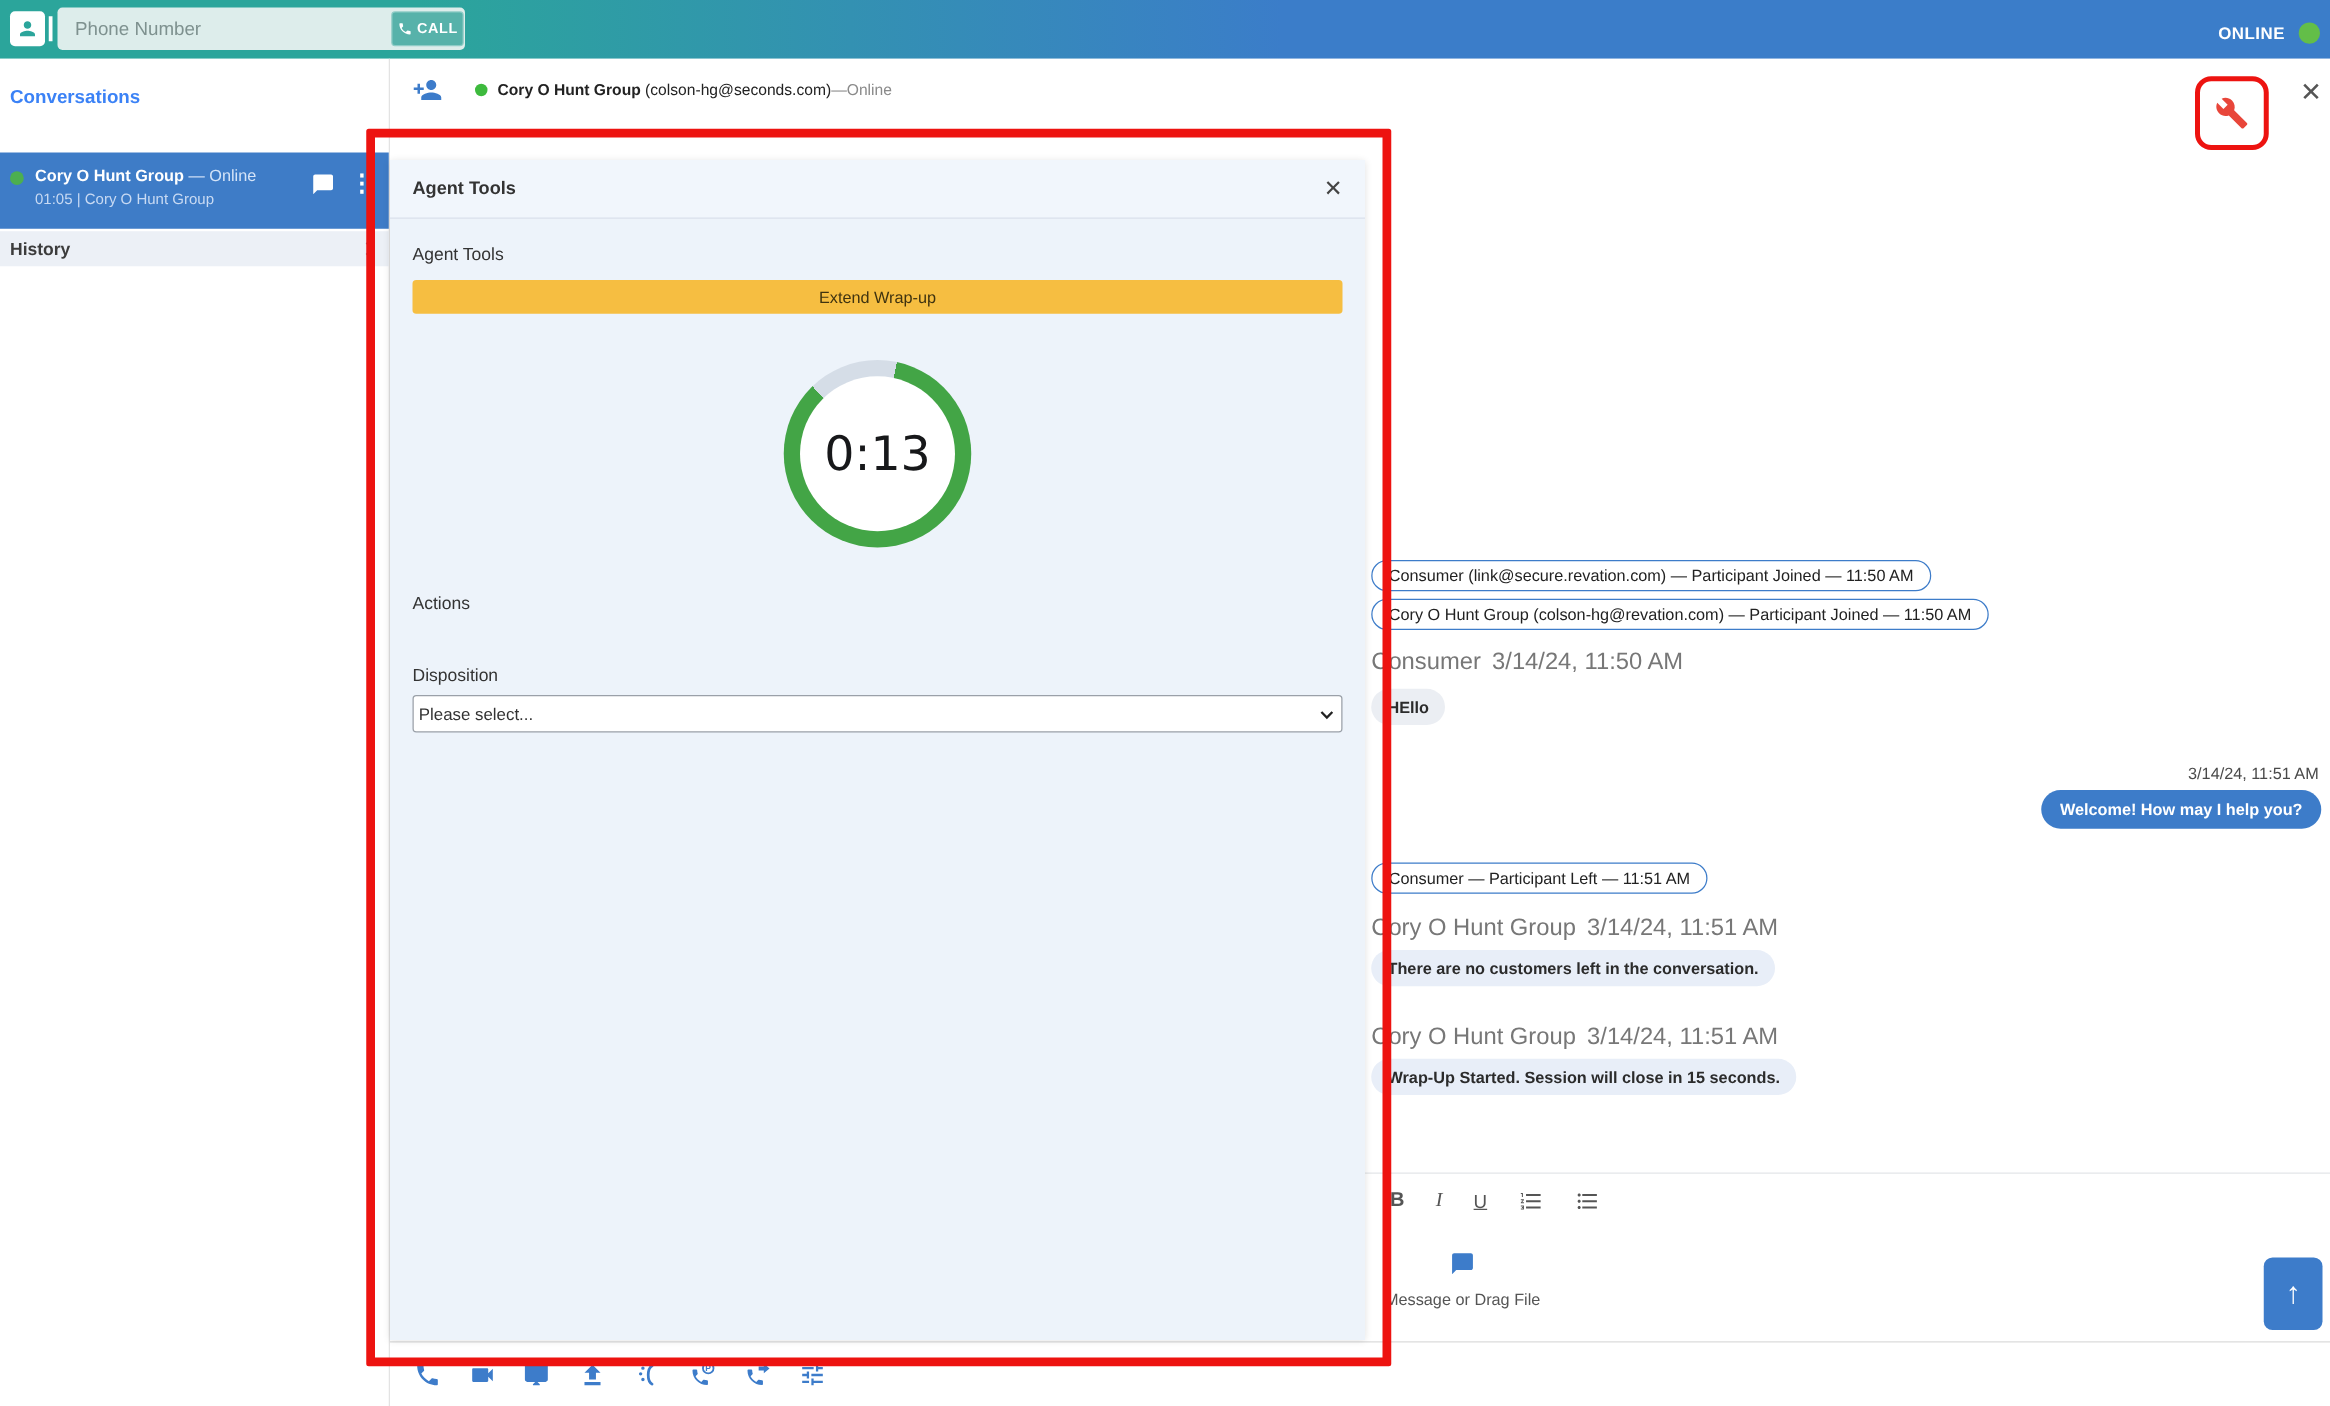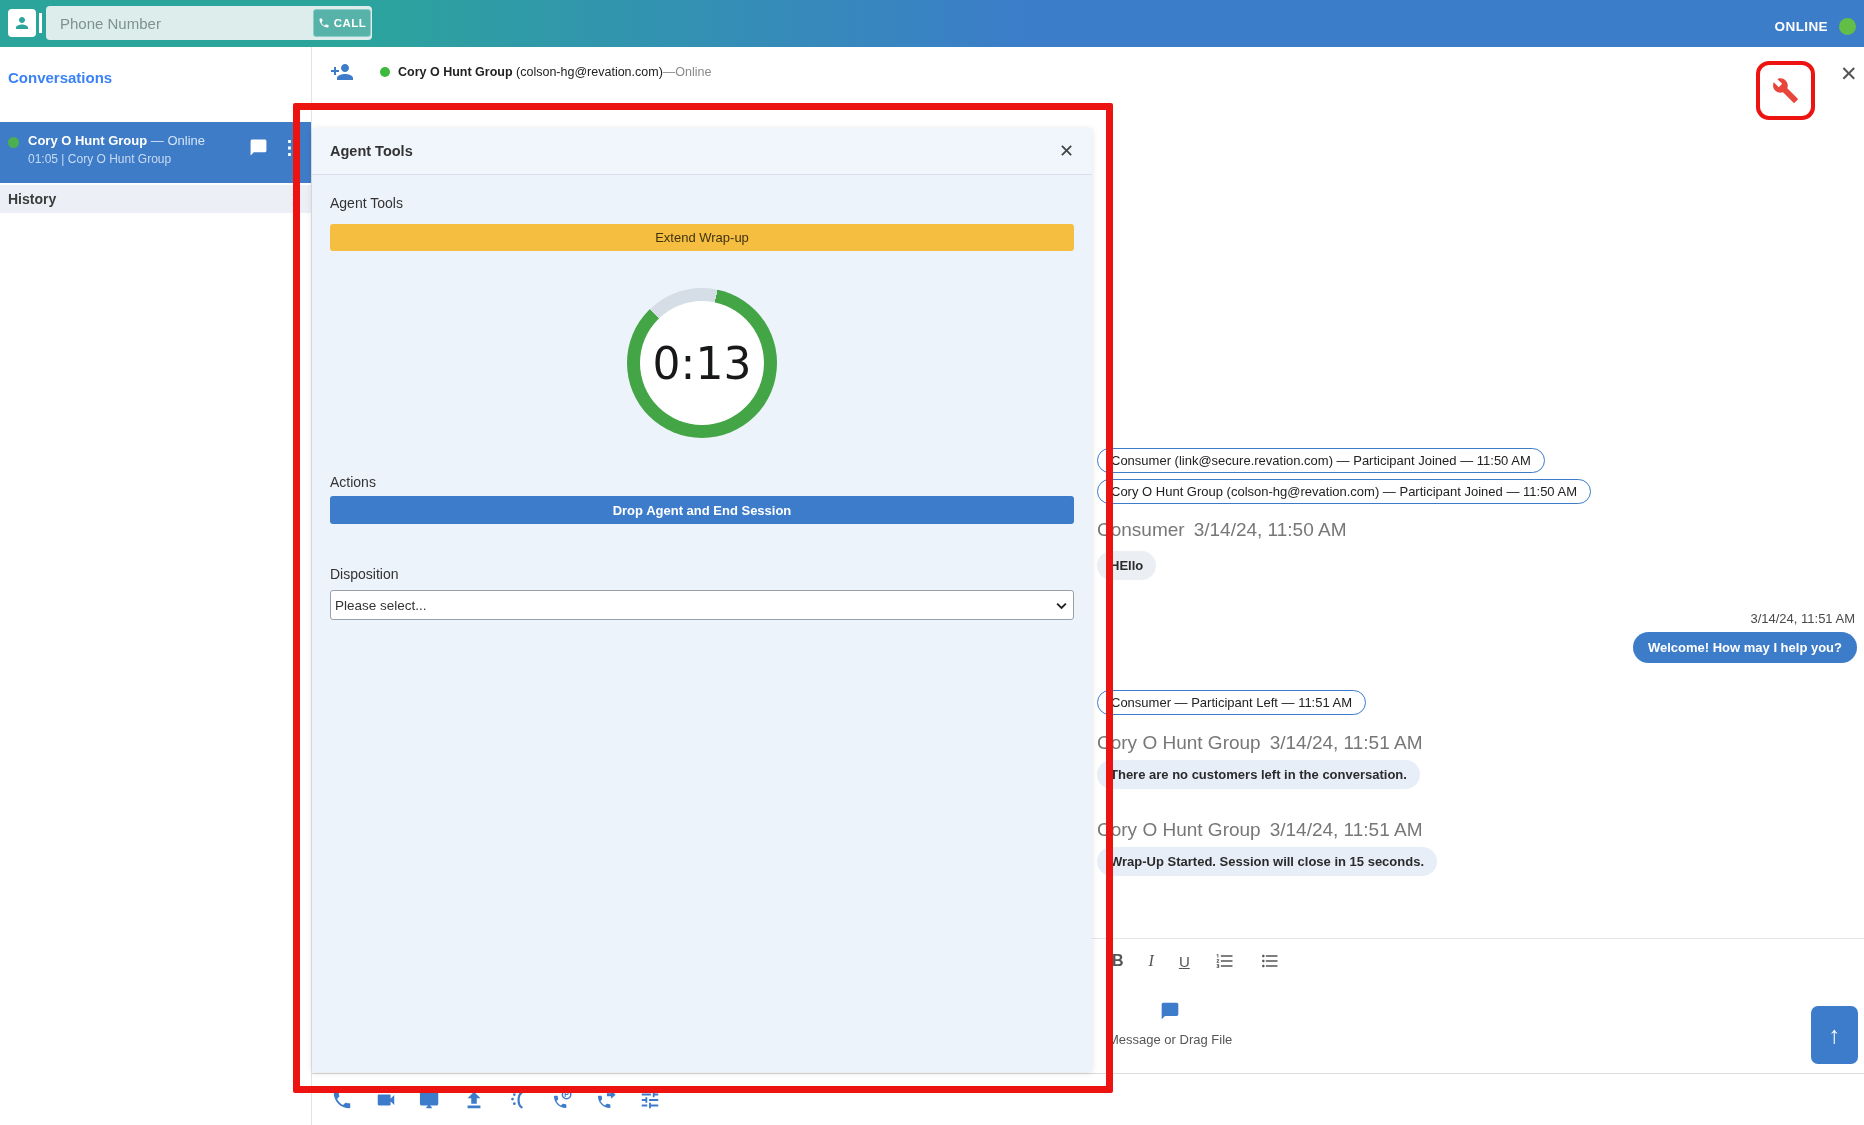--- a/index.html
+++ b/index.html
@@ -88,21 +88,21 @@
   .modal-title { font-size:14.5px; font-weight:600; color:#333; }
   .modal-close { margin-left:auto; font-size:18px; color:#444; cursor:pointer; }
   .modal-body { padding:0 18px; }
   .section-label { margin-top:20px; font-size:14px; color:#333; }
   .extend-btn { margin-top:13px; height:27px; background:#F6BE41; border-radius:3px; display:flex; align-items:center;
     justify-content:center; font-size:13px; font-weight:500; color:#3F3310; cursor:pointer;text-align:right; }
   .timer-ring { margin:37px auto 0; width:150px; height:150px; border-radius:50%;
     background:conic-gradient(from 316deg, #D5DDE7 0deg 56deg, #43A546 56deg 360deg);
     display:flex; align-items:center; justify-content:center; }
   .timer-inner { width:124px; height:124px; border-radius:50%; background:#fff; display:flex; align-items:center; justify-content:center; }
-  .timer-text { font-size:44px; color:#17181A; font-family:"DejaVu Sans",sans-serif; }
+  .timer-text { font-size:38px; color:#17181A; font-family:"DejaVu Sans",sans-serif; }
   .actions-label { margin-top:36px; }
   .drop-btn { margin-top:6px; height:28px; background:#3D7CCA; border-radius:3px; display:flex; align-items:center;
     justify-content:center; font-size:13px; font-weight:bold; color:#fff; cursor:pointer; }
   .dispo-label { margin-top:42px; }
   .dispo-select { margin-top:8px; height:30px; background:#fff; border:1px solid #9AA0A8; border-radius:3px;
     display:flex; align-items:center; padding:0 4px; font-size:13.5px; color:#333; cursor:pointer; }
   .dispo-select svg { margin-left:auto; }
 
   
   .anno { position:absolute; pointer-events:none; z-index:100; }
@@ -158,21 +158,21 @@
       </span>
     </div>
   </div>
 
   <div class="chat-header">
     <svg width="24" height="24" viewBox="0 0 24 24" fill="#3D7CCA">
         <path d="M15 12c2.21 0 4-1.79 4-4s-1.79-4-4-4-4 1.79-4 4 1.79 4 4 4zm-9-2V7H4v3H1v2h3v3h2v-3h3v-2H6zm9 4c-2.67 0-8 1.34-8 4v2h16v-2c0-2.66-5.33-4-8-4z"></path>
       </svg>
     <div class="chat-title-wrap">
       <span class="presence-dot"></span>
-      <span class="chat-title"><span class="nm">Cory O Hunt Group</span><span> (colson-hg@revation.com)</span><span class="st">—Online</span></span>
+      <span class="chat-title"><span class="nm">Cory O Hunt Group</span><span> (colson-hg@seconds.com)</span><span class="st">—Online</span></span>
     </div>
   </div>
   <div class="wrench-btn">
     <svg width="27" height="27" viewBox="0 0 24 24" fill="#E8463A">
         <path d="M22.7 19l-9.1-9.1c.9-2.3.4-5-1.5-6.9-2-2-5-2.4-7.4-1.3L9 6 6 9 1.6 4.7C.4 7.1.9 10.1 2.9 12.1c1.9 1.9 4.6 2.4 6.9 1.5l9.1 9.1c.4.4 1 .4 1.4 0l2.3-2.3c.5-.4.5-1.1.1-1.4z"></path>
       </svg>
   </div>
   <div class="header-close">✕</div>
 
   <div class="messages">
@@ -279,21 +279,20 @@
     </div>
     <div class="modal-body">
       <div class="section-label">Agent Tools</div>
       <div class="extend-btn">Extend Wrap-up</div>
       <div class="timer-ring">
         <div class="timer-inner">
           <span class="timer-text">0:13</span>
         </div>
       </div>
       <div class="section-label actions-label">Actions</div>
-      <div class="drop-btn">Drop Agent and End Session</div>
       <div class="section-label dispo-label">Disposition</div>
       <div class="dispo-select">
         <span>Please select...</span>
         <svg width="15" height="15" viewBox="0 0 24 24" fill="none" stroke="#222" stroke-width="3">
             <path d="M5 9l7 7 7-7"></path>
           </svg>
       </div>
     </div>
   </div>
 

